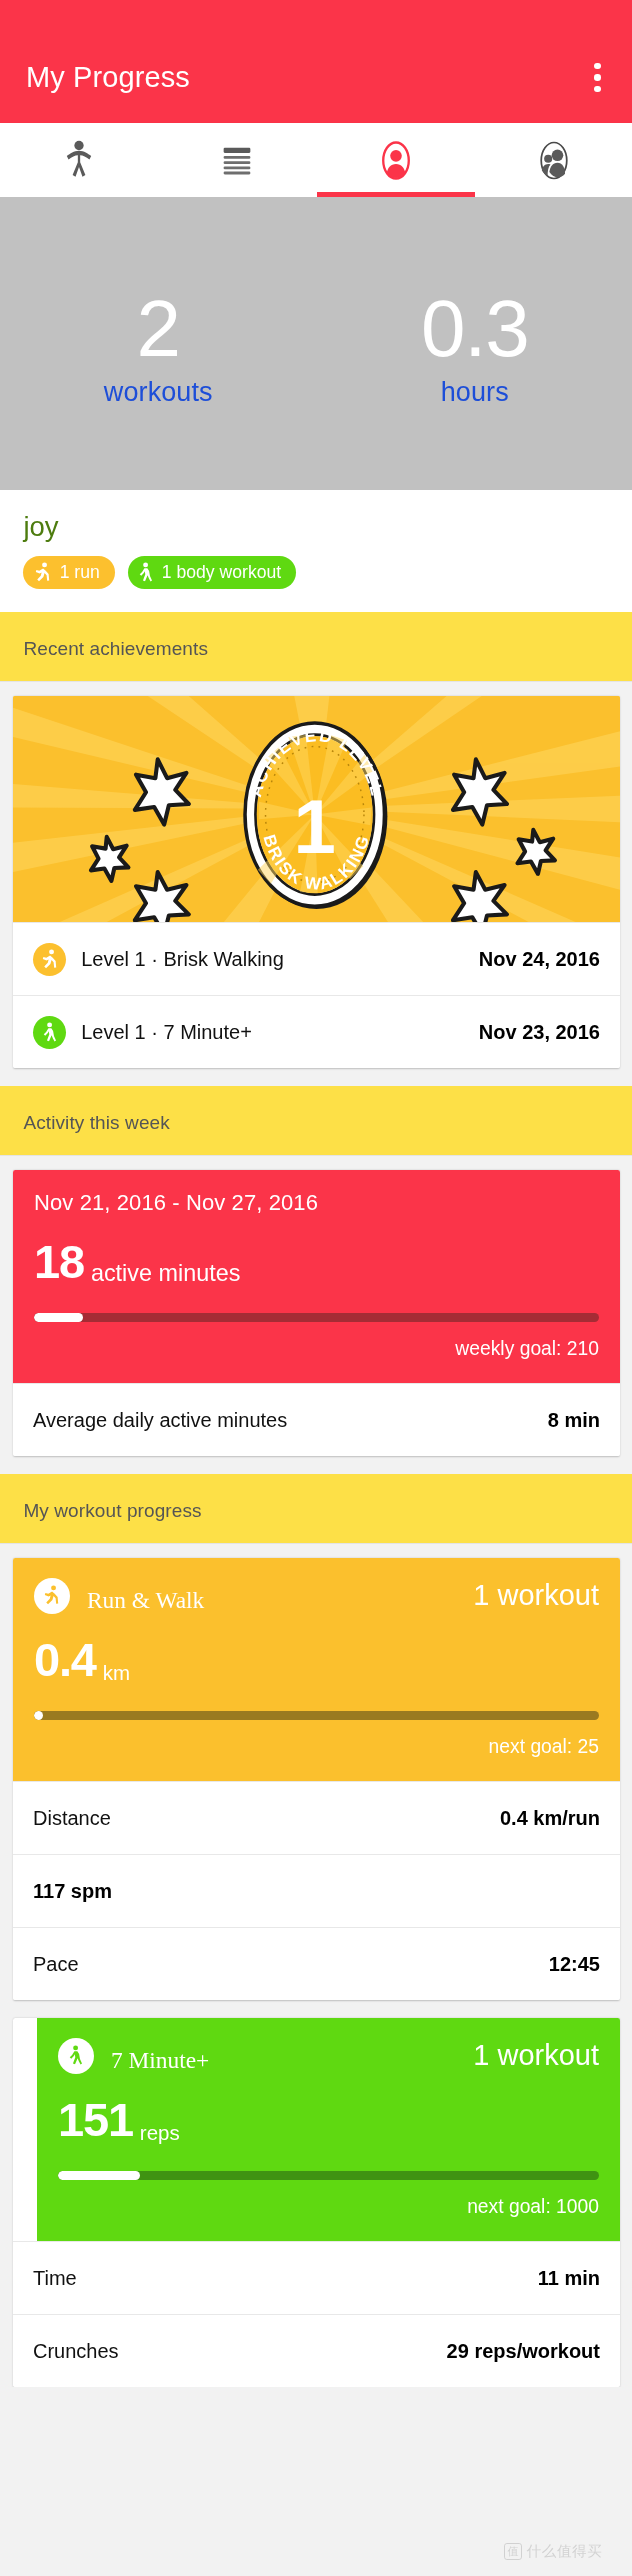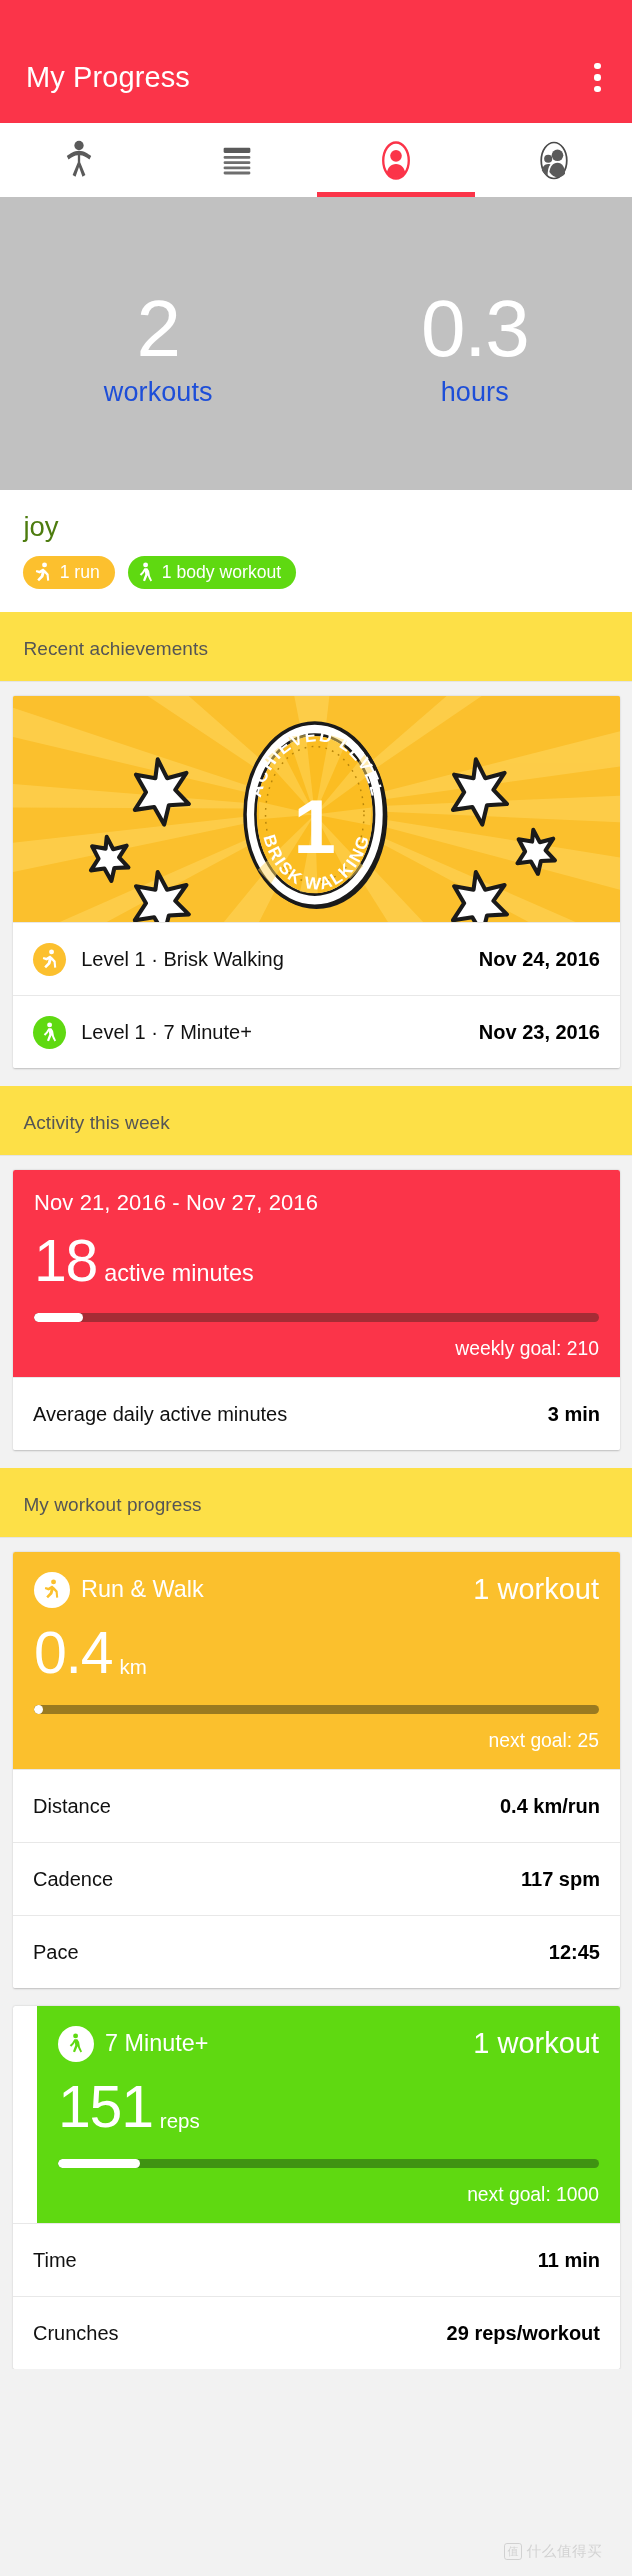--- a/index.html
+++ b/index.html
@@ -198,57 +198,57 @@
   .row-value {
     font-size: 20px;
     color: #000000;
     font-weight: bold;
     text-align: right;
     white-space: nowrap;
   }
 
   
   .stat-head {
-    padding: 20px 21px 17px 21px;
+    padding: 20px 21px 23px 21px;
     color: #ffffff;
     position: relative;
   }
   .stat-head.red    { background: #fb3449; }
   .stat-head.yellow { background: #fbc02d; }
   .stat-head.green  { background: #5fd911; margin-left: 24px; }
 
   .stat-daterange {
     font-size: 22px;
     font-weight: 400;
     letter-spacing: 0.1px;
   }
   .stat-toprow {
     display: flex;
     align-items: center;
     justify-content: space-between;
   }
-  .stat-title-wrap { display: flex; align-items: center; gap: 11px; }
+  .stat-title-wrap { display: flex; align-items: flex-end; gap: 17px; font-family: Liberation Serif, serif; }
   .stat-icon-circle {
     width: 36px; height: 36px;
     border-radius: 50%;
     background: #ffffff;
     display: flex; align-items: center; justify-content: center;
     flex: 0 0 auto;
   }
   .stat-title { font-size: 23.4px; color: #ffffff; }
   .stat-count { font-size: 29px; color: #ffffff; }
 
   .stat-bignum-row {
     display: flex;
     align-items: flex-end;
     margin-top: 15.2px;
   }
   .stat-bignum {
-    font-size: 59px;
-    font-weight: 400;
+    font-size: 47px;
+    font-weight: 700;
     line-height: 61px;
     letter-spacing: -1.2px;
   }
   .stat-unit {
     font-size: 23.4px;
     margin-left: 7px;
     padding-bottom: 4.7px;
   }
   .stat-unit.small { font-size: 20.5px; }
 
@@ -499,21 +499,21 @@
         <span class="stat-unit">active minutes</span>
       </div>
       <div class="progress red-track">
         <span class="fill" style="width:8.6%"></span>
       </div>
       <div class="stat-goal">weekly goal: 210</div>
     </div>
 
     <div class="list-row">
       <span class="row-label">Average daily active minutes</span>
-      <span class="row-value">3 min</span>
+      <span class="row-value">8 min</span>
     </div>
   </div>
 
   <div class="section-head">My workout progress</div>
 
   <div class="card card-pad-bottom">
     <div class="stat-head yellow">
       <div class="stat-toprow">
         <span class="stat-title-wrap">
           <span class="stat-icon-circle">
@@ -534,21 +534,20 @@
         <span class="fill" style="width:1.6%"></span>
       </div>
       <div class="stat-goal">next goal: 25</div>
     </div>
 
     <div class="list-row">
       <span class="row-label">Distance</span>
       <span class="row-value">0.4 km/run</span>
     </div>
     <div class="list-row">
-      <span class="row-label">Cadence</span>
       <span class="row-value">117 spm</span>
     </div>
     <div class="list-row">
       <span class="row-label">Pace</span>
       <span class="row-value">12:45</span>
     </div>
   </div>
 
   <div class="card">
     <div class="stat-head green">

